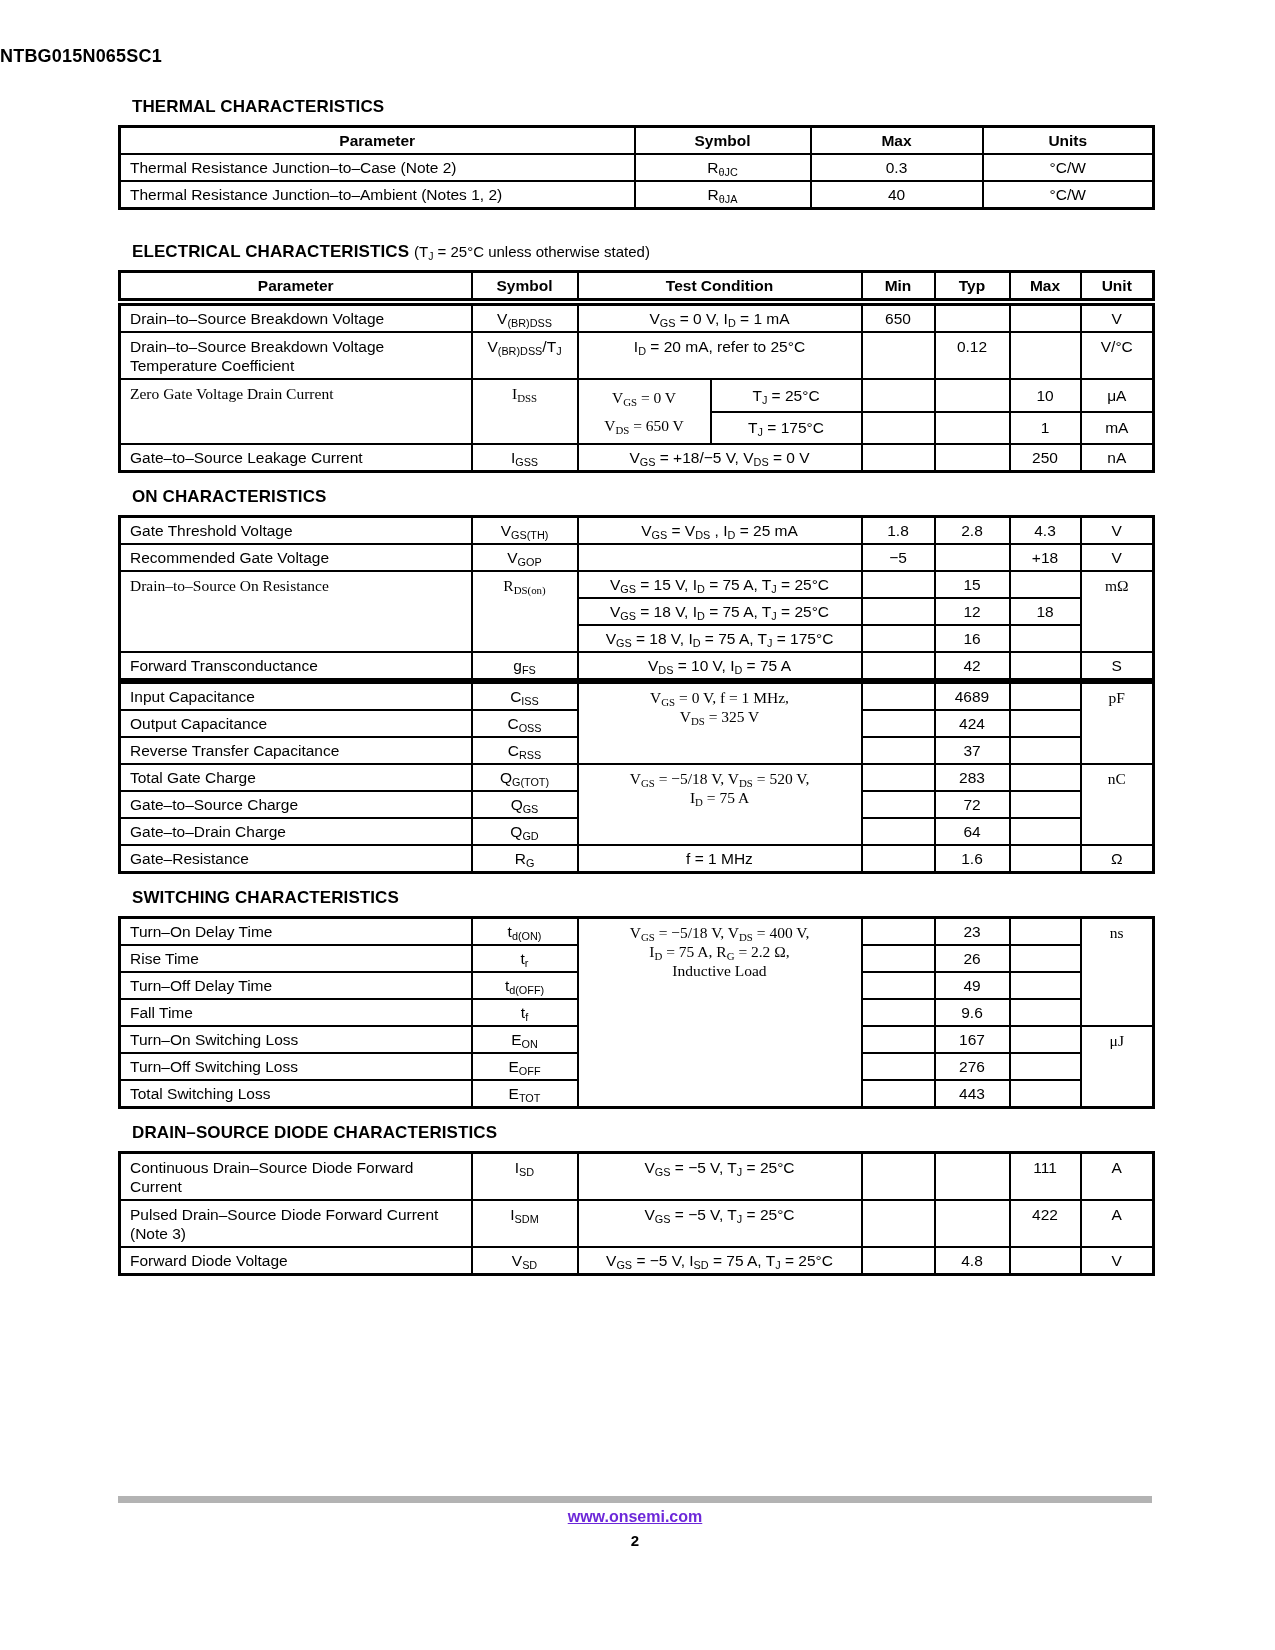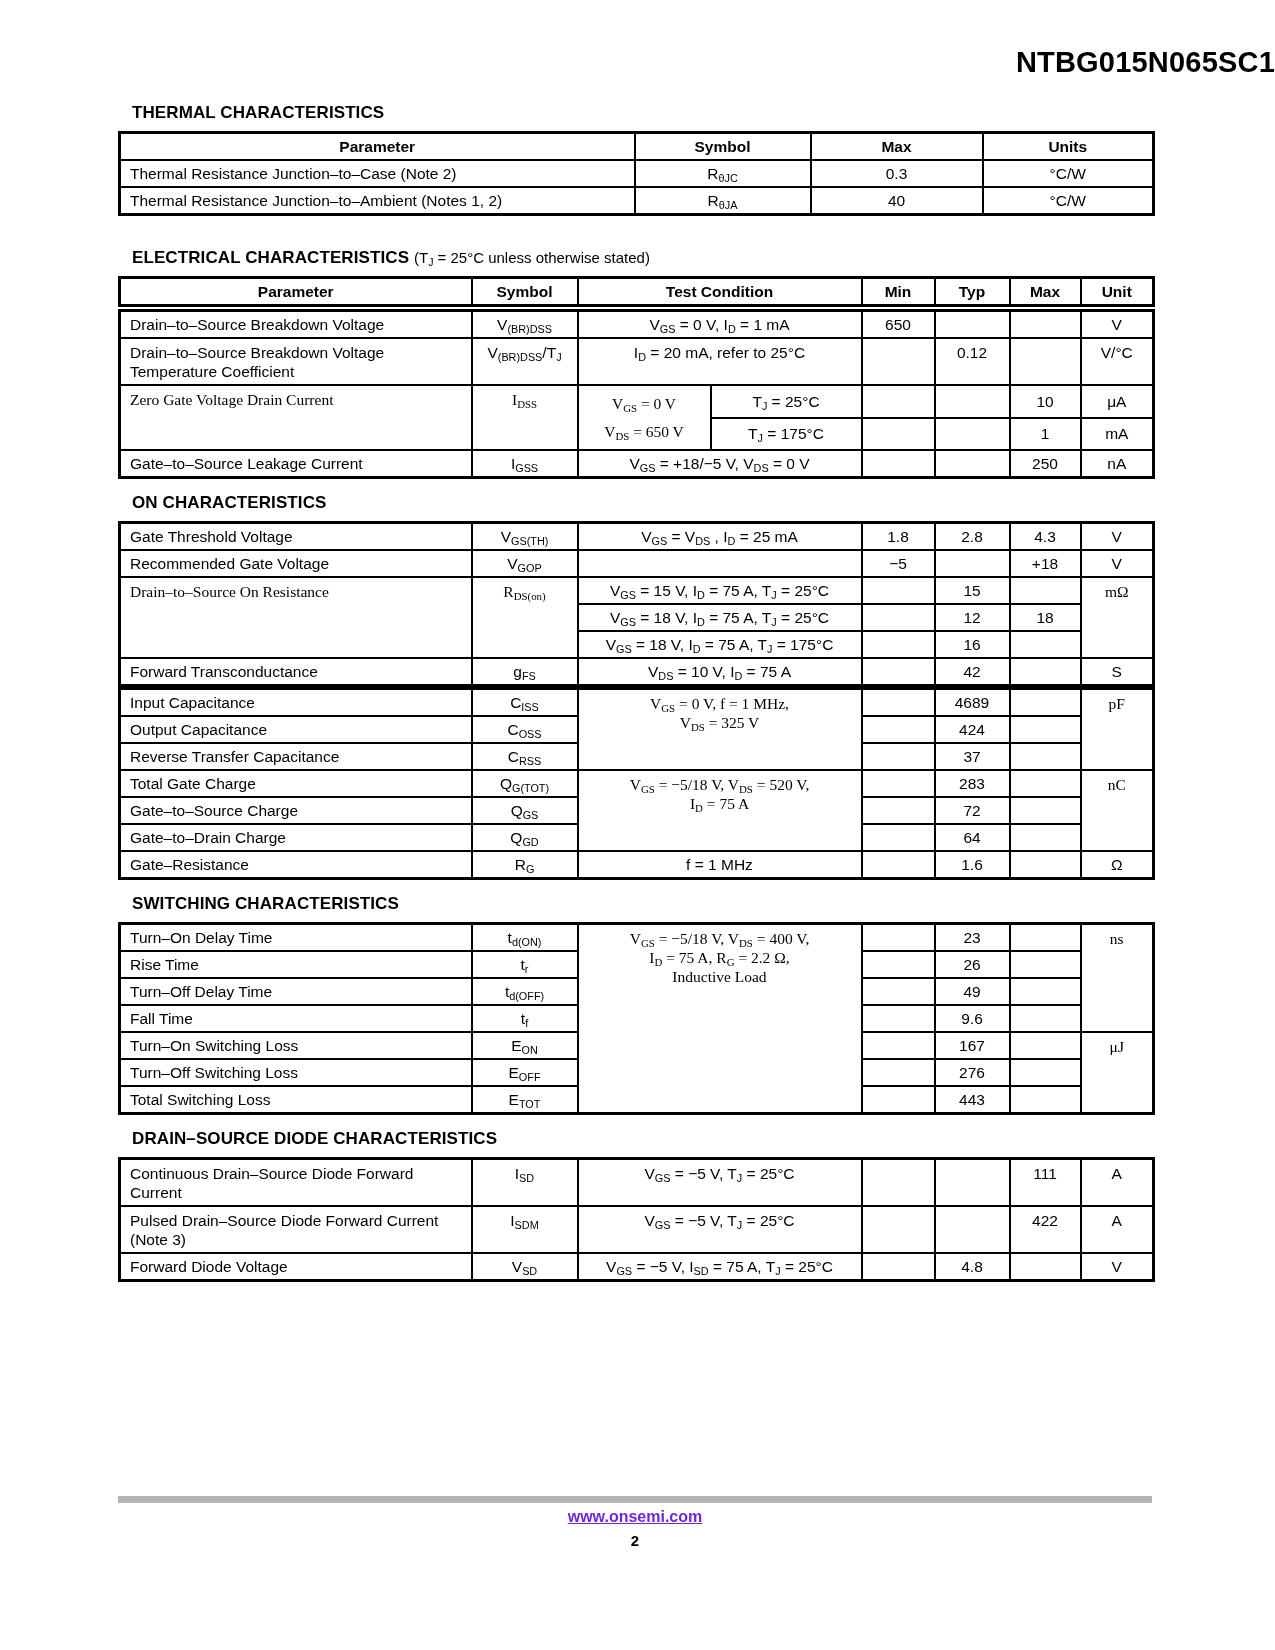--- a/index.html
+++ b/index.html
@@ -11,35 +11,35 @@
     margin: 0 auto;
     background: #ffffff;
     color: #000;
     font-family: "Liberation Sans", "DejaVu Sans", sans-serif;
     overflow: hidden;
   }
   .content { margin: 0 118px; width: 1034px; }
 
   .doc-title {
     padding-top: 46px;
-    text-align: right;
-    font-size: 29px;
+    text-align: left;
+    font-size: 18px;
     font-weight: bold;
     letter-spacing: 0.2px;
   }
 
   .section-label {
     font-size: 17px;
     font-weight: bold;
     padding-left: 14px;
     margin-top: 14px;
     margin-bottom: 8px;
     letter-spacing: 0.1px;
   }
-  .major-label { margin-top: 24px; }
+  .major-label { margin-top: 30px; }
   .section-label .note {
     font-weight: normal;
     font-size: 15px;
     letter-spacing: 0;
   }
 
   table {
     border-collapse: collapse;
     table-layout: fixed;
     width: 1034px;

